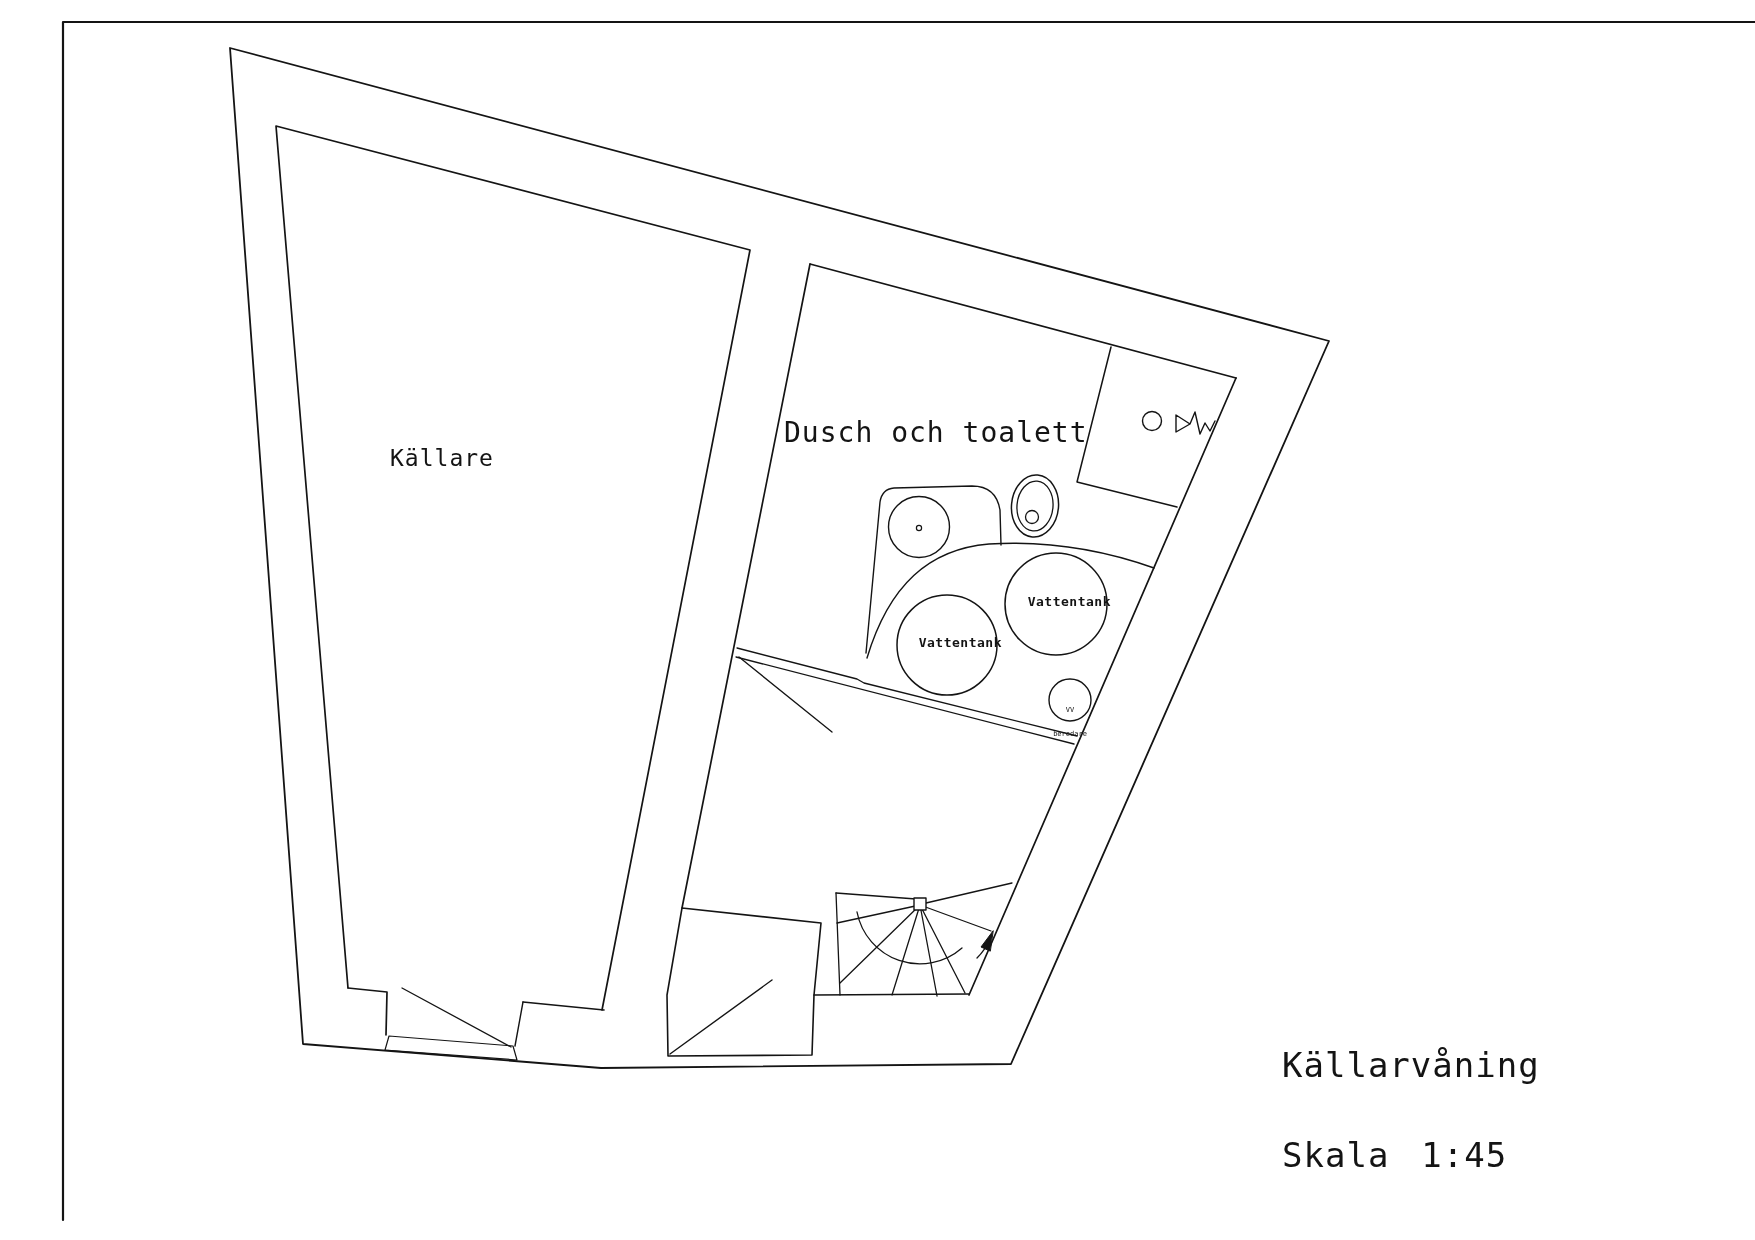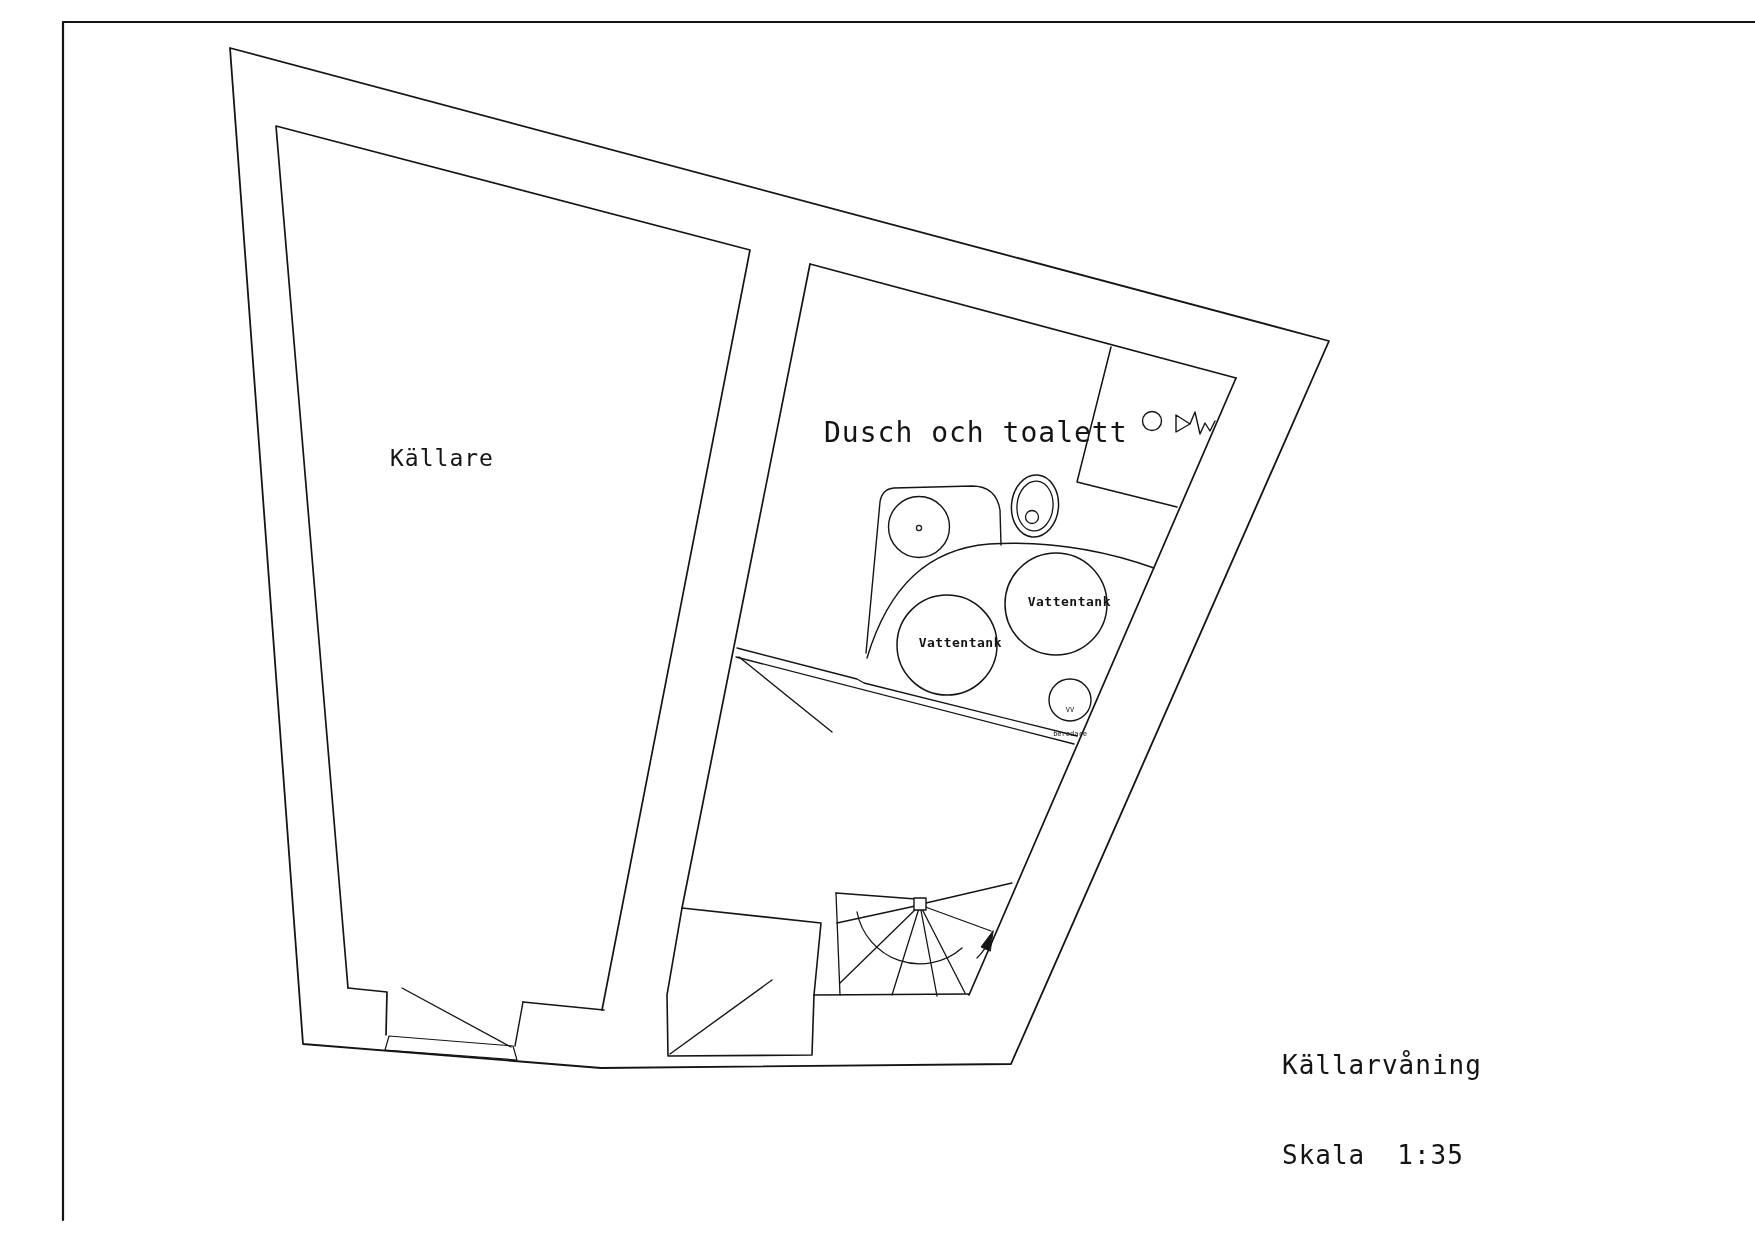--- a/index.html
+++ b/index.html
@@ -8,26 +8,26 @@
     width:1755px;height:1240px;
     background:#ffffff;
     overflow:hidden;
     font-family:"DejaVu Sans Mono","Liberation Mono",monospace;
     color:#141414;
     margin-left:44px;
   }
   #plan-svg{position:absolute;left:0;top:0;}
   .lbl{position:absolute;line-height:1;white-space:pre;color:#141414;}
   .lbl-kallare{left:346px;top:447px;font-size:23px;letter-spacing:1px;}
-  .lbl-dusch{left:780px;top:419px;font-size:28px;letter-spacing:1px;text-align:center;}
+  .lbl-dusch{left:740px;top:419px;font-size:28px;letter-spacing:1px;text-align:center;}
   .lbl-tank{width:110px;text-align:right;font-size:13px;font-weight:bold;letter-spacing:0.5px;}
   .lbl-tank-left{left:848px;top:636px;}
   .lbl-tank-right{left:957px;top:595px;}
   .lbl-vv{left:996px;top:690px;width:60px;text-align:center;font-size:7px;font-weight:normal;line-height:8px;}
-  .lbl-title{left:1238px;top:990px;font-size:26px;line-height:30px;letter-spacing:1px;}
+  .lbl-title{left:1238px;top:990px;font-size:34px;line-height:30px;letter-spacing:1px;}
   .lbl-title .gap{display:inline-block;width:32px;}
 </style>
 </head>
 <body>
 
 <div id="page">
 
   <svg id="plan-svg" width="1755" height="1240" viewBox="0 0 1755 1240" fill="none" stroke="#141414" stroke-width="1.6" stroke-linecap="round" stroke-linejoin="round">
 
     <path d="M19,1220 L19,22 L1736,22" stroke-width="2.2"></path>
@@ -93,16 +93,16 @@
 
   <div class="lbl lbl-tank lbl-tank-right">Vattentank</div>
 
   <div class="lbl lbl-vv">
     <div>VV</div>
     <div>beredare</div>
   </div>
 
   <div class="lbl lbl-title">
     <div>Källarvåning</div>
-    <div><span>Skala</span><span class="gap"></span><span>1:35</span></div>
+    <div><span>Skala</span><span class="gap"></span><span>1:45</span></div>
   </div>
 
 </div>
 
 </body></html>

